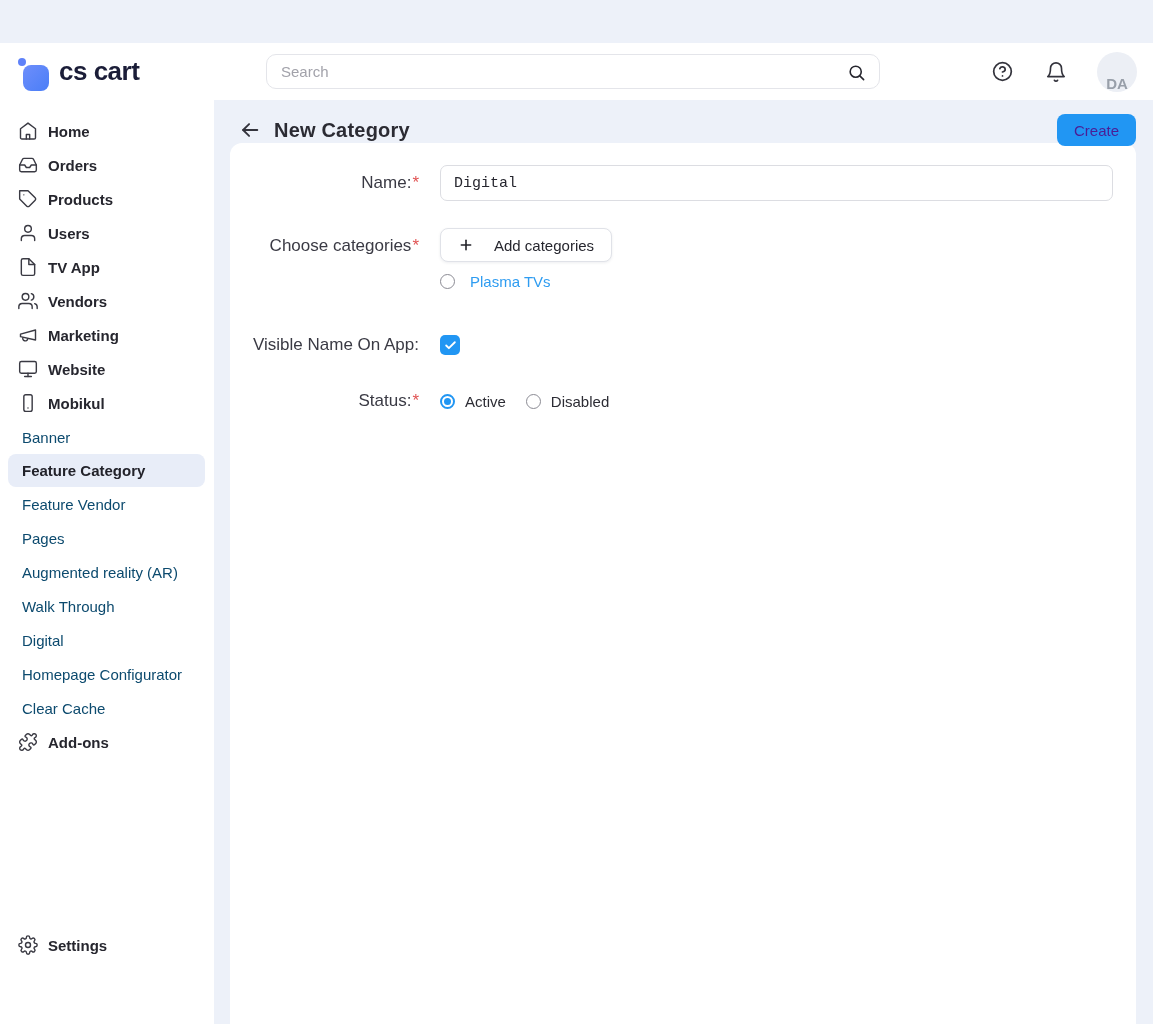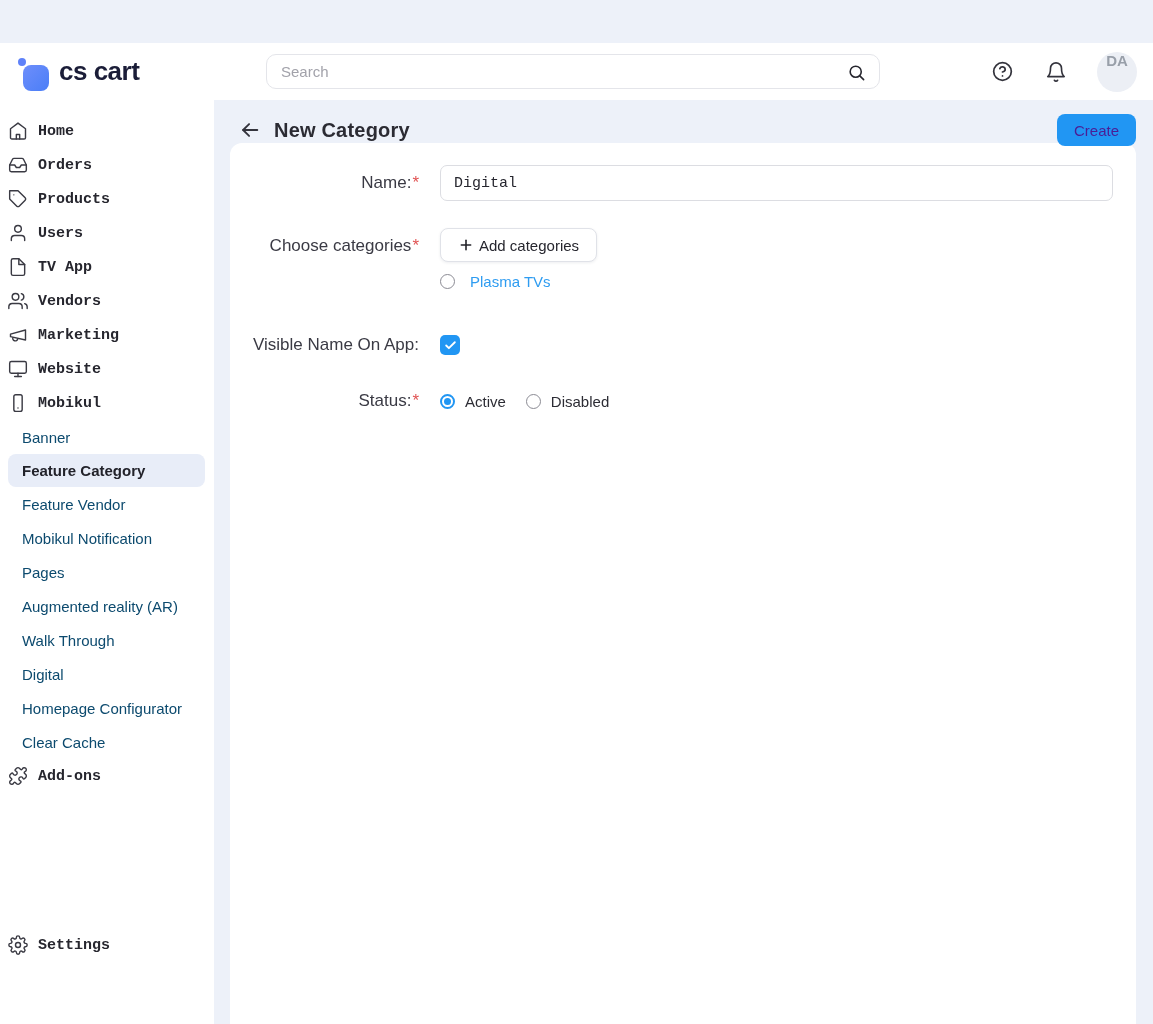--- a/index.html
+++ b/index.html
@@ -35,30 +35,30 @@
     font-family:"Liberation Sans", sans-serif;
   }
   .search-box input::placeholder { color:#a2a2aa; }
   .search-icon { position:absolute; right:13px; top:8px; }
 
   .header-right { margin-left:auto; display:flex; align-items:center; padding-right:16px; }
   .icon-btn { background:none; border:none; padding:0; cursor:pointer; }
   .icon-btn + .icon-btn { margin-left:31px; }
   .avatar {
     margin-left:30px; width:40px; height:40px; border-radius:50%;
-    background:#eceff5; display:flex; align-items:flex-start; justify-content:center;
+    background:#eceff5; display:flex; align-items:flex-end; justify-content:center;
     font-size:15px; font-weight:700; color:#989fa9; cursor:pointer;
   }
 
   
   .app { display:flex; height:924px; }
   .sidebar { width:214px; flex-shrink:0; background:#fff; position:relative; padding-top:14px; }
   .side-item {
-    height:34px; display:flex; align-items:center; padding-left:8px;
-    font-size:15px; font-weight:700; color:#26262e; cursor:pointer;font-family:Liberation Mono, monospace;
+    height:34px; display:flex; align-items:center; padding-left:18px;
+    font-size:15px; font-weight:700; color:#26262e; cursor:pointer;
   }
   .side-item .lbl { margin-left:10px; }
   .sub-item {
     height:34px; display:flex; align-items:center; padding-left:22px;
     font-size:15px; color:#0c4a6e; cursor:pointer;
   }
   .sub-item.active {
     margin:0 9px 0 8px; padding-left:14px; height:33px;
     background:#e8edf8; border-radius:8px; font-weight:700; color:#22222a;
   }
@@ -88,21 +88,21 @@
   .req { color:#e05252; margin-left:1px; }
   .ffield { margin-left:21px; flex:1; }
 
   .text-input {
     width:100%; height:36px; border:1px solid #dcdde2; border-radius:7px;
     padding:0 13px; font-size:15px; color:#26262e; outline:none;
     font-family:Liberation Mono, monospace; background:#fff;
   }
 
   .add-cat-btn {
-    display:inline-flex; align-items:center; gap:5px; height:34px;
+    display:inline-flex; align-items:center; gap:20px; height:34px;
     padding:0 17px; background:#fff; border:1px solid #e0e2e8; border-radius:8px;
     box-shadow:0 1px 3px rgba(30,40,60,0.08); cursor:pointer;
     font-size:15px; color:#26262e; font-family:"Liberation Sans", sans-serif;
   }
   .cat-label-row2 { padding-top:8px; }
 
   .opt-row { display:flex; align-items:center; height:31px; cursor:pointer; }
   .opt-list { margin-top:4px; }
   .radio {
     width:15px; height:15px; border-radius:50%; border:1.5px solid #8b8b94;
@@ -267,21 +267,20 @@
           <rect x="7" y="2" width="10" height="20" rx="2.2"></rect>
           <line x1="12" y1="18" x2="12.01" y2="18"></line>
         </svg>
       </span>
       <span class="lbl">Mobikul</span>
     </div>
 
     <div class="sub-item">Banner</div>
     <div class="sub-item active">Feature Category</div>
     <div class="sub-item">Feature Vendor</div>
-    <div class="sub-item">Mobikul Notification</div>
     <div class="sub-item">Pages</div>
     <div class="sub-item">Augmented reality (AR)</div>
     <div class="sub-item">Walk Through</div>
     <div class="sub-item">Digital</div>
     <div class="sub-item">Homepage Configurator</div>
     <div class="sub-item">Clear Cache</div>
 
     <div class="side-item">
       <span>
         <svg width="20" height="20" viewBox="0 0 24 24" class="ic">

